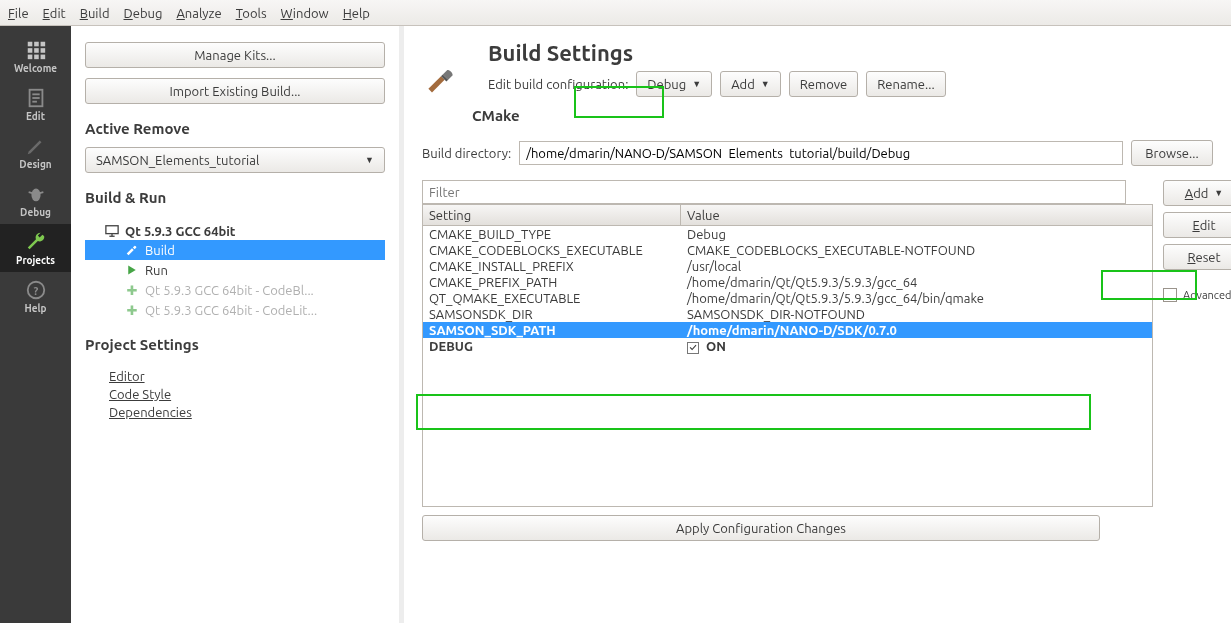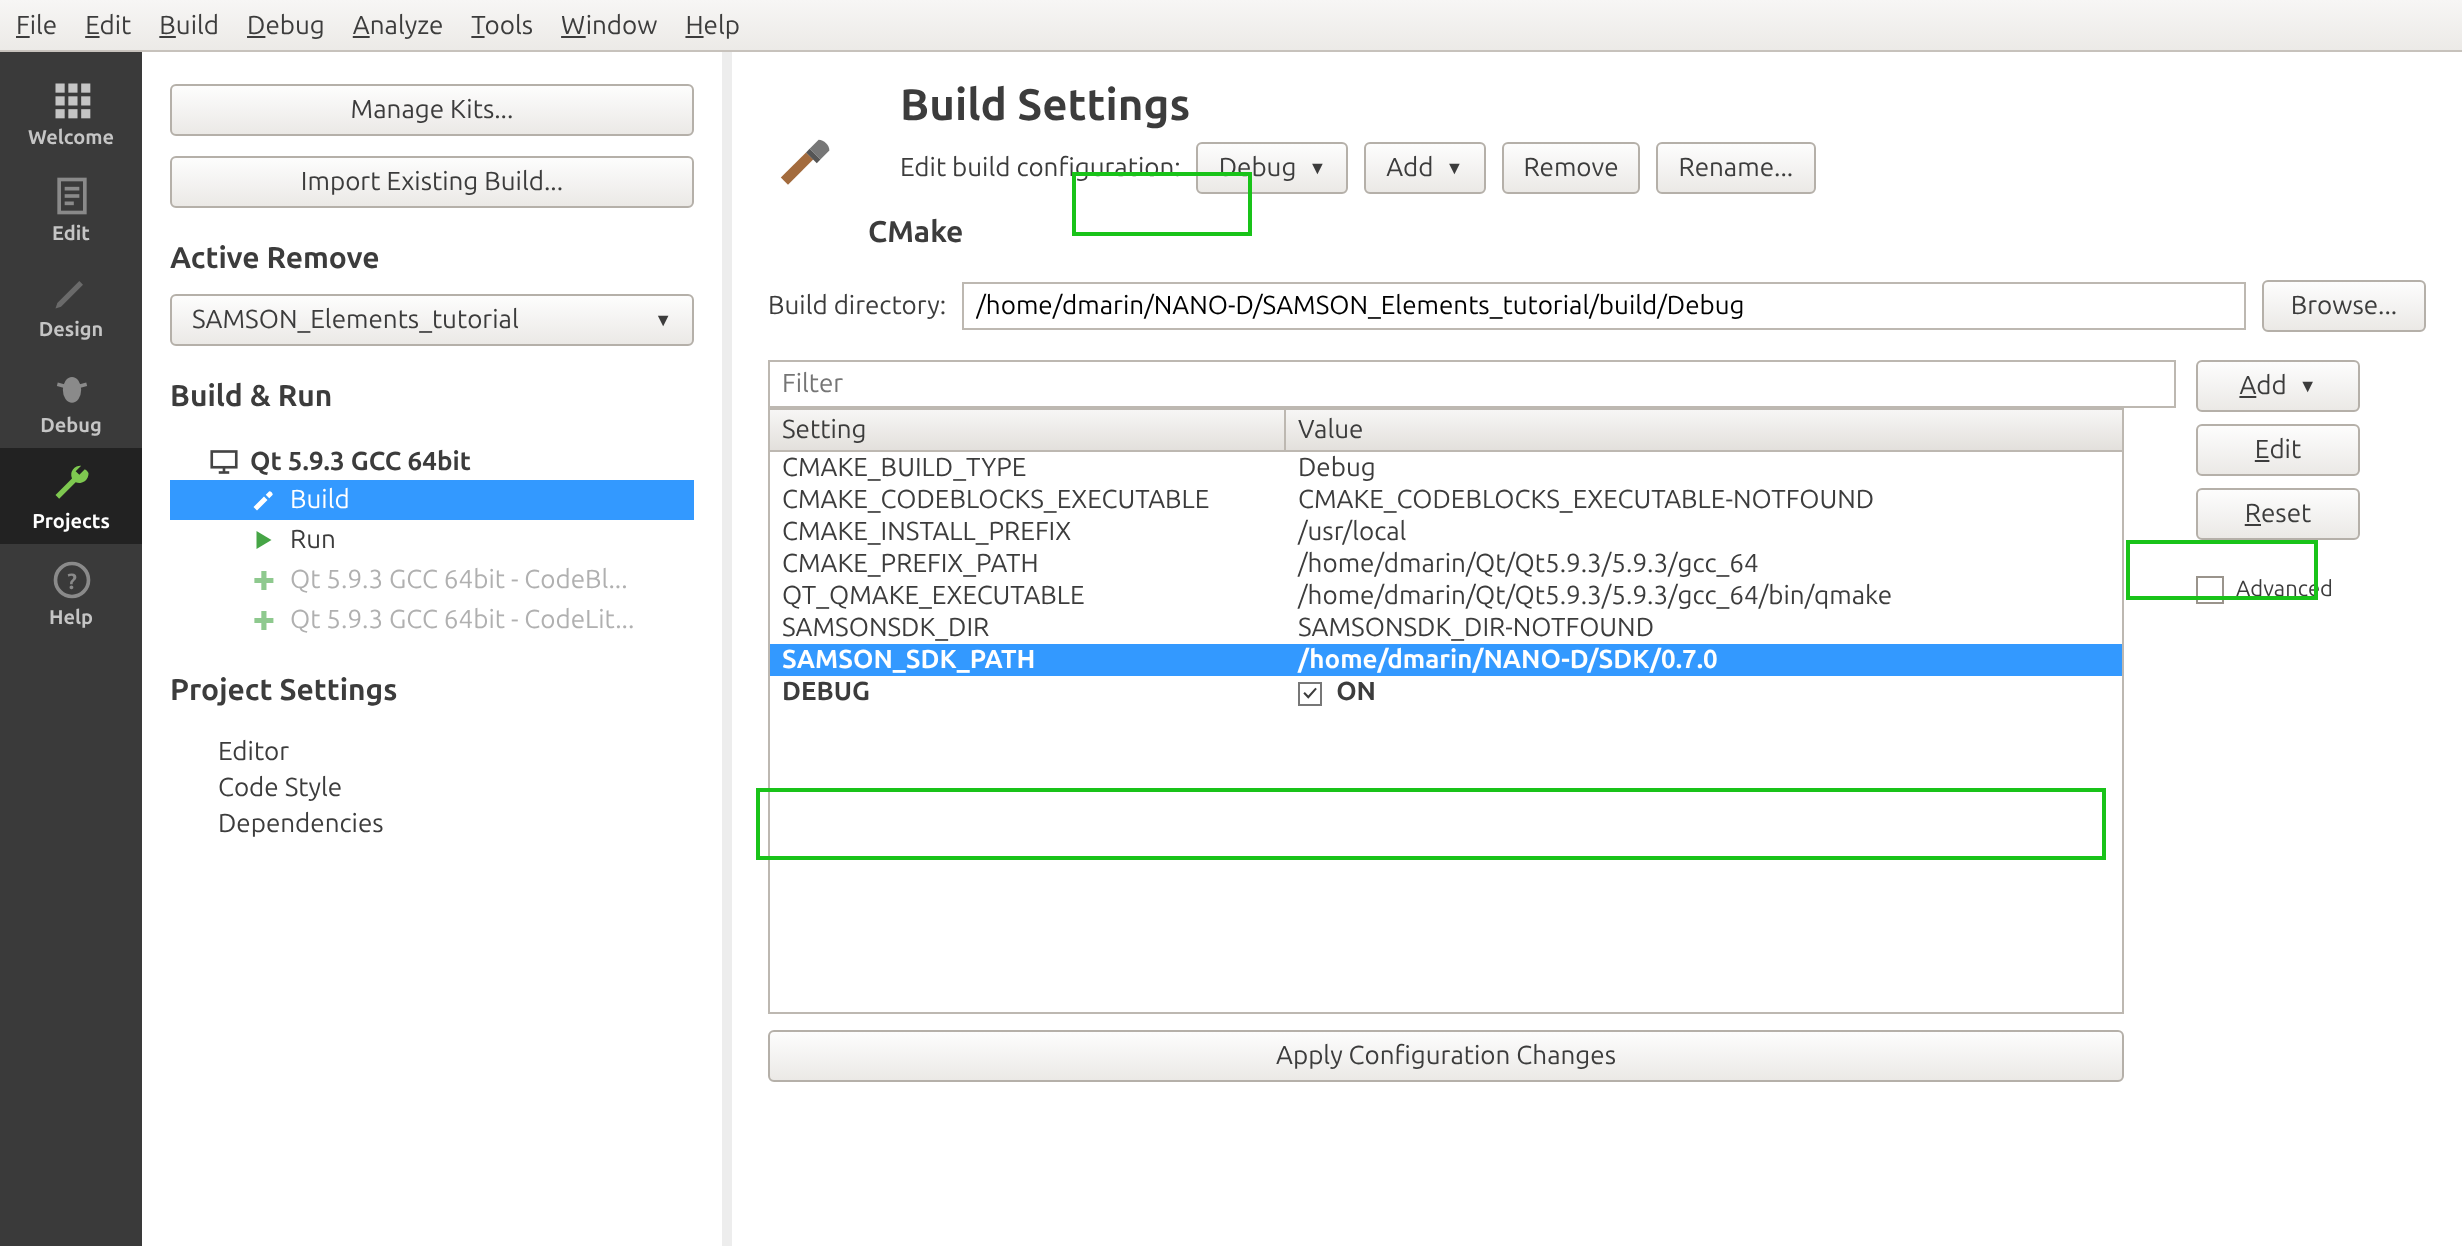--- a/index.html
+++ b/index.html
@@ -9,50 +9,50 @@
   .menubar span { cursor:default; }
   .menubar span u { text-decoration: underline; }
 
   .workspace { display:flex; height: calc(100% - 26px); }
 
   .modebar { width: 71px; background: #3a3a3a; display:flex; flex-direction:column; align-items:center; padding-top:6px; }
   .mode-item { width: 100%; height: 48px; display:flex; flex-direction:column; align-items:center; justify-content:center; color:#c5c5c5; font-size:10px; cursor:pointer; gap:2px;font-weight:bold; }
   .mode-item.active { background:#222; color:#fff;text-align:center; }
   .mode-item svg { width:22px; height:22px; }
 
-  .leftcol { width: 290px; background:#fff; padding: 16px 14px 10px 14px; display:flex; flex-direction:column; gap:10px; }
+  .leftcol { width: 328px; background:#fff; padding: 16px 14px 10px 14px; display:flex; flex-direction:column; gap:10px; }
   .btn { background: linear-gradient(#fdfdfd,#ebe9e6); border:1px solid #b5b0a9; border-radius:3px; height:26px; display:flex; align-items:center; justify-content:center; font-size:13px; cursor:pointer; padding: 0 10px; }
   .btn .chev { margin-left:6px; font-size:9px; }
   .section-title { font-weight:bold; font-size:15px; margin-top:6px; }
   .combo { position:relative; }
   .combo .btn { justify-content:space-between; width:100%; }
   .tree { font-size:13px; margin-top:6px; }
   .tree-root { display:flex; align-items:center; gap:6px; padding:2px 4px 2px 20px; font-weight:bold; }
   .tree-child { display:flex; align-items:center; gap:6px; padding:3px 4px 3px 40px; }
   .tree-child.sel { background:#3399ff; color:#fff; }
   .tree-child.dis { color:#b0b0b0; }
   .ico { width:14px; height:14px; display:inline-flex; align-items:center; justify-content:center; }
   .ps-list { margin-top:4px; }
-  .ps-list div { padding:2px 4px 2px 24px; }
+  .ps-list div { padding:2px 4px 2px 24px;text-decoration:underline; }
 
   .splitter { width:5px; background:#ededed; cursor:col-resize; }
 
   .main { flex:1; background:#fff; padding: 14px 18px 10px 18px; overflow:hidden; }
   .hdr { display:flex; align-items:flex-end; gap:28px; }
   .hammer-box { width:38px; height:38px; display:flex; align-items:center; justify-content:center; margin-top:4px; }
   .bs-title { font-size:22px; font-weight:bold; }
   .cfg-row { display:flex; align-items:center; gap:8px; margin-top:6px; }
   .cmake-title { font-weight:bold; font-size:15px; margin-top:10px; margin-left:50px; }
   .cmake-panel { margin-left:0; margin-top:16px; }
   .row { display:flex; align-items:center; gap:8px; }
   .field { flex:1; height:24px; border:1px solid #bdb8b1; background:#fff; padding:2px 6px; font-size:13px; }
   .filter { width:704px; }
 
   .cmake-body { display:flex; align-items:flex-start; gap:10px; margin-top:10px; }
-  .table-wrap { width:678px; border:1px solid #bdb8b1; background:#fff; }
+  .table-wrap { width:731px; border:1px solid #bdb8b1; background:#fff; }
   .thead { display:flex; background:linear-gradient(#f7f6f5,#e3e0dc); border-bottom:1px solid #bdb8b1; font-size:13px; }
   .thead div { padding:3px 6px; }
   .col-a { width:258px; border-right:1px solid #bdb8b1; }
   .col-b { flex:1; }
   .tbody { min-height:280px; }
   .trow { display:flex; font-size:13px; }
   .trow div { padding:1px 6px; white-space:nowrap; overflow:hidden; text-overflow:clip; }
   .trow .ca { width:258px; }
   .trow .cb { flex:1; }
   .trow.sel { background:#3399ff; color:#fff; font-weight:bold; }

